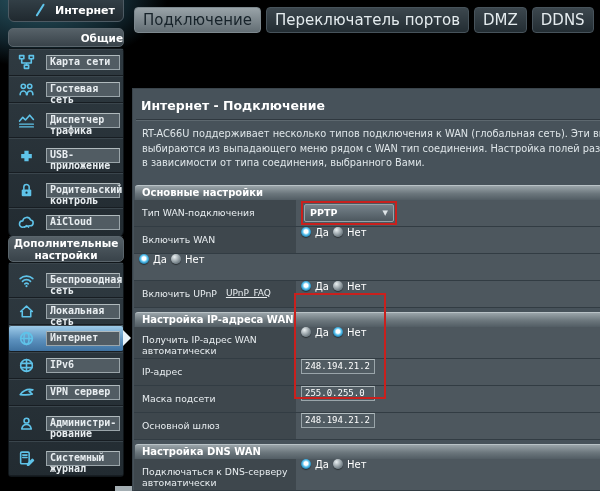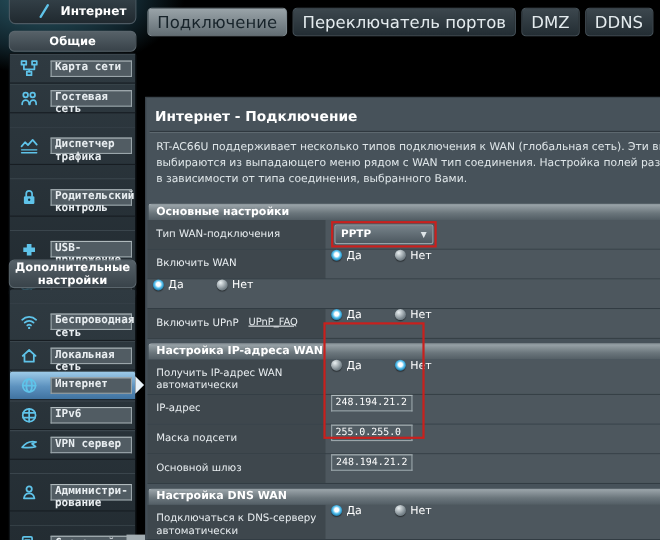--- a/index.html
+++ b/index.html
@@ -13,52 +13,52 @@
   .quick-box .lbl{color:#fff;font-size:11px;font-weight:bold;}
   
   .tabs{position:absolute;left:134px;top:7px;display:flex;gap:5px;z-index:3;}
   .tab{height:24px;line-height:24px;padding:0 8px;font-size:15px;font-weight:normal;color:#e4ebee;
     background:linear-gradient(#3c474e,#232d33);border:1px solid #47535b;border-radius:4px;cursor:pointer;white-space:nowrap;}
   .tab.active{background:linear-gradient(#99a3a8,#636e74);color:#17232a;border-color:#7d888e;}
   
   .side-h{position:absolute;left:8px;width:116px;box-sizing:border-box;text-align:center;
     color:#fff;font-size:10.5px;font-weight:bold;border:1px solid #5a656c;border-radius:5px;
     background:linear-gradient(#566168,#39434a);z-index:2;}
-  .side-h.general{top:28px;height:19px;line-height:18px;}
+  .side-h.general{top:28px;height:19px;line-height:18px;text-align:right;}
   .side-h.advanced{top:236px;height:26px;line-height:12px;display:flex;align-items:center;justify-content:center;padding:0 6px;}
   .nav{position:absolute;left:8px;width:116px;box-sizing:border-box;border:1px solid #10161a;
     border-radius:3px 3px 7px 7px;background:linear-gradient(180deg,#2f3a41,#222b31);z-index:1;}
   .nav.general{top:48px;}
   .nav.advanced{top:262px;border-radius:3px;}
   .nav-item{position:relative;display:flex;align-items:center;gap:10px;padding:0 2px 0 7px;
     border-bottom:1px solid #171d22;box-shadow:inset 0 1px 0 #3a454c;cursor:pointer;}
   .nav-item .ic{width:20px;display:flex;justify-content:center;flex:0 0 20px;}
   .nav-item .txt{color:#e9eef1;font-size:10px;font-weight:bold;line-height:11.5px;}
-  .h1{min-height:26px;} .h2{min-height:34px;margin-top:12px;} .h3{min-height:28px;}
+  .h1{min-height:26px;} .h2{min-height:34px;} .h3{min-height:28px;}
   .nav-item.active{background:linear-gradient(#a2cfeb,#5d92bf 55%,#3f72a0);border-radius:2px;}
   .nav-item.active::after{content:"";position:absolute;right:-8px;top:50%;transform:translateY(-50%);
     border-left:8px solid #e9f3fa;border-top:8px solid transparent;border-bottom:8px solid transparent;}
   svg.icn{stroke:#5fc3e9;fill:none;stroke-width:1.5;stroke-linecap:round;stroke-linejoin:round;}
   
   .panel{position:absolute;left:132px;top:88px;width:530px;height:403px;background:#47525a;
     box-shadow:inset 0 0 0 1px #3a444b;z-index:2;box-sizing:border-box;padding:8px 2px 0 2px;}
   .title{color:#fff;font-size:12.5px;font-weight:bold;padding:2px 0 6px 7px;}
   .hr{border-top:1px solid #2f383f;border-bottom:1px solid #5d686f;margin:0 2px;}
   .desc{color:#dfe6e9;font-size:9.8px;line-height:14.5px;padding:6px 8px 2px 8px;}
   .sec-h{margin:12px 1px 0 1px;height:14px;line-height:14px;font-size:10px;font-weight:bold;color:#fff;
     padding-left:7px;border-top:1px solid #b9c2c6;border-radius:3px 3px 0 0;
     background:linear-gradient(#9aa4a9,#6b767c 55%,#525d64);}
   .sec-h.tight{margin-top:4px;}
   .row{display:flex;border-bottom:1px solid #323c43;min-height:26px;}
   .row.tall{min-height:30px;}
   .cell-l{width:162px;flex:0 0 162px;box-sizing:border-box;padding:7px 4px 2px 8px;background:#3e474d;
     font-size:9.3px;color:#e8edf0;line-height:11px;display:flex;align-items:flex-start;gap:9px;}
   .cell-r{flex:1;background:#4d575e;padding:0 0 0 5px;display:flex;align-items:flex-start;}
   .faq{color:#e8edf0;font-size:9px;text-decoration:underline;cursor:pointer;white-space:nowrap;}
-  .radios{display:flex;gap:30px;align-items:center;}
+  .radios{display:flex;gap:4px;align-items:center;}
   .ropt{display:flex;align-items:center;cursor:pointer;}
   .rb{width:10px;height:10px;border-radius:50%;margin-right:4px;
     background:radial-gradient(circle at 35% 30%,#eaf0f2,#78848b 65%,#59656c);box-shadow:0 1px 1px rgba(0,0,0,.45);}
   .rb.checked{background:radial-gradient(circle at 50% 45%,#fff 0 24%,#5cc3ef 46%,#1879a9 74%,#0d4b6c);}
   .rlabel{color:#fff;font-size:10px;}
   .red-wrap{border:2px solid #c9201d;padding:1px;display:inline-block;margin:1px 0 1px 0;}
   .sel{width:90px;height:18px;box-sizing:border-box;background:linear-gradient(#76828a,#4d585f);
     border:1px solid #97a2a8;border-radius:2px;color:#fff;font-size:9.5px;font-weight:bold;
     display:flex;align-items:center;justify-content:space-between;padding:0 5px;cursor:pointer;}
   .sel .arr{font-size:7px;color:#dfe5e8;}
@@ -115,34 +115,34 @@
           <svg class="icn" width="17" height="17" viewBox="0 0 16 16">
             <path d="M1.5 8.5l3-3.5 2.5 2.5 4-4.5 3.5 4"></path>
             <path d="M1.5 11.5h13M1.5 14h13" stroke-width="1.2"></path>
           </svg>
         </span>
       <span class="txt">Диспетчер трафика</span>
     </div>
     <div class="nav-item h2">
       <span class="ic">
           <svg class="icn" width="17" height="17" viewBox="0 0 16 16">
+            <path d="M3 6.5h3v-3h4v3h3v4h-3v3H6v-3H3z" fill="#5fc3e9" stroke="none"></path>
+          </svg>
+        </span>
+      <span class="txt">USB-приложение</span>
+    </div>
+    <div class="nav-item h2">
+      <span class="ic">
+          <svg class="icn" width="17" height="17" viewBox="0 0 16 16">
             <rect x="3.5" y="7" width="9" height="6.5" rx="1" fill="#5fc3e9" stroke="none"></rect>
             <path d="M5.5 7V4.8a2.5 2.5 0 0 1 5 0V7"></path>
             <circle cx="8" cy="10" r="1" fill="#16323e" stroke="none"></circle>
           </svg>
         </span>
       <span class="txt">Родительский контроль</span>
-    </div>
-    <div class="nav-item h2">
-      <span class="ic">
-          <svg class="icn" width="17" height="17" viewBox="0 0 16 16">
-            <path d="M3 6.5h3v-3h4v3h3v4h-3v3H6v-3H3z" fill="#5fc3e9" stroke="none"></path>
-          </svg>
-        </span>
-      <span class="txt">USB-приложение</span>
     </div>
     <div class="nav-item h3">
       <span class="ic">
           <svg class="icn" width="17" height="17" viewBox="0 0 16 16">
             <path d="M4.3 12.5a3 3 0 0 1 .2-6 3.8 3.8 0 0 1 7.3-.9 2.7 2.7 0 0 1-.5 5.4z"></path>
             <path d="M6 12.5l2-1.8 2 1.8" stroke-width="1.2"></path>
           </svg>
         </span>
       <span class="txt">AiCloud</span>
     </div>

